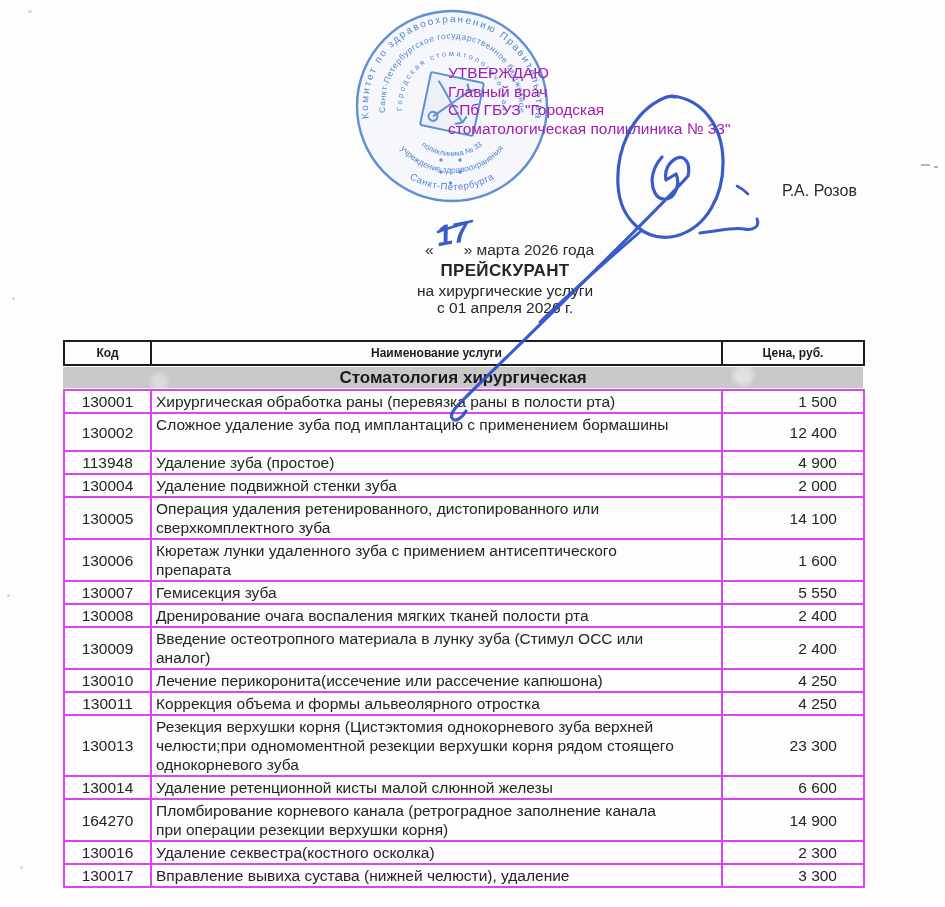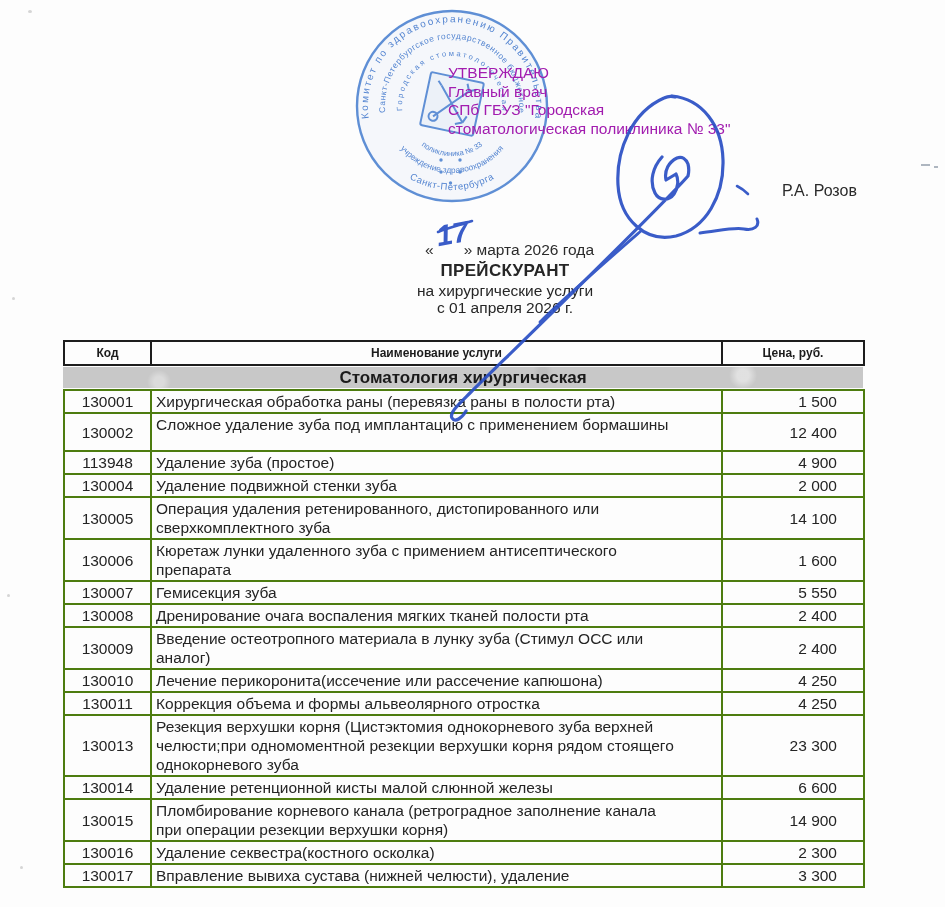--- a/index.html
+++ b/index.html
@@ -23,21 +23,21 @@
   
   .thead-strip{position:absolute;left:63px;top:340px;width:800px;z-index:2;border-collapse:collapse;table-layout:fixed;}
   .thead-strip td{border:2px solid #1d1d1d;height:22px;font-weight:bold;font-size:12px;text-align:center;color:#1c1c1c;padding:0;}
   .section-strip{position:absolute;left:63px;top:367px;width:800px;height:21px;z-index:2;
     background:#c8c8c8;
     background-image:radial-gradient(circle at 85% 40%, rgba(255,255,255,.45) 0 6px, rgba(0,0,0,0) 14px),
                      radial-gradient(circle at 12% 70%, rgba(255,255,255,.35) 0 5px, rgba(0,0,0,0) 12px),
                      radial-gradient(circle at 60% 20%, rgba(0,0,0,.06) 0 4px, rgba(0,0,0,0) 10px);
     text-align:center;font-weight:bold;font-size:17px;line-height:21px;color:#1b1b1b;}
   .main-table{position:absolute;left:63px;top:389px;width:800px;z-index:2;border-collapse:collapse;table-layout:fixed;}
-  .main-table td{border:2px solid #4d7c0f;font-size:15.5px;line-height:19px;padding:1px 0;color:#242424;}
+  .main-table td{border:2px solid #d946ef;font-size:15.5px;line-height:19px;padding:1px 0;color:#242424;}
   .main-table td.code{text-align:center;vertical-align:middle;}
   .main-table td.name{text-align:left;padding-left:4px;padding-right:6px;white-space:pre-line;vertical-align:middle;}
   .main-table td.price{text-align:right;padding-right:26px;vertical-align:middle;}
   .main-table tr{height:21px;}
   .main-table tr:nth-child(2),.main-table tr:nth-child(12){height:38px;}
   .main-table tr:nth-child(2) td.name,.main-table tr:nth-child(12) td.name{vertical-align:top;}
   .main-table tr:nth-child(17){height:44px;}
   .main-table tr:nth-child(17) td{vertical-align:top;padding-top:3px;}
   .main-table tr:nth-child(17) td.price{padding-top:14px;}
   
@@ -218,21 +218,21 @@
       <td class="price">23 300</td>
     </tr>
 
     <tr>
       <td class="code">130014</td>
       <td class="name">Удаление ретенционной кисты малой слюнной железы</td>
       <td class="price">6 600</td>
     </tr>
 
     <tr>
-      <td class="code">130015</td>
+      <td class="code">164270</td>
       <td class="name">Пломбирование корневого канала (ретроградное заполнение канала
 при операции резекции верхушки корня)</td>
       <td class="price">14 900</td>
     </tr>
 
     <tr>
       <td class="code">130016</td>
       <td class="name">Удаление секвестра(костного осколка)</td>
       <td class="price">2 300</td>
     </tr>

